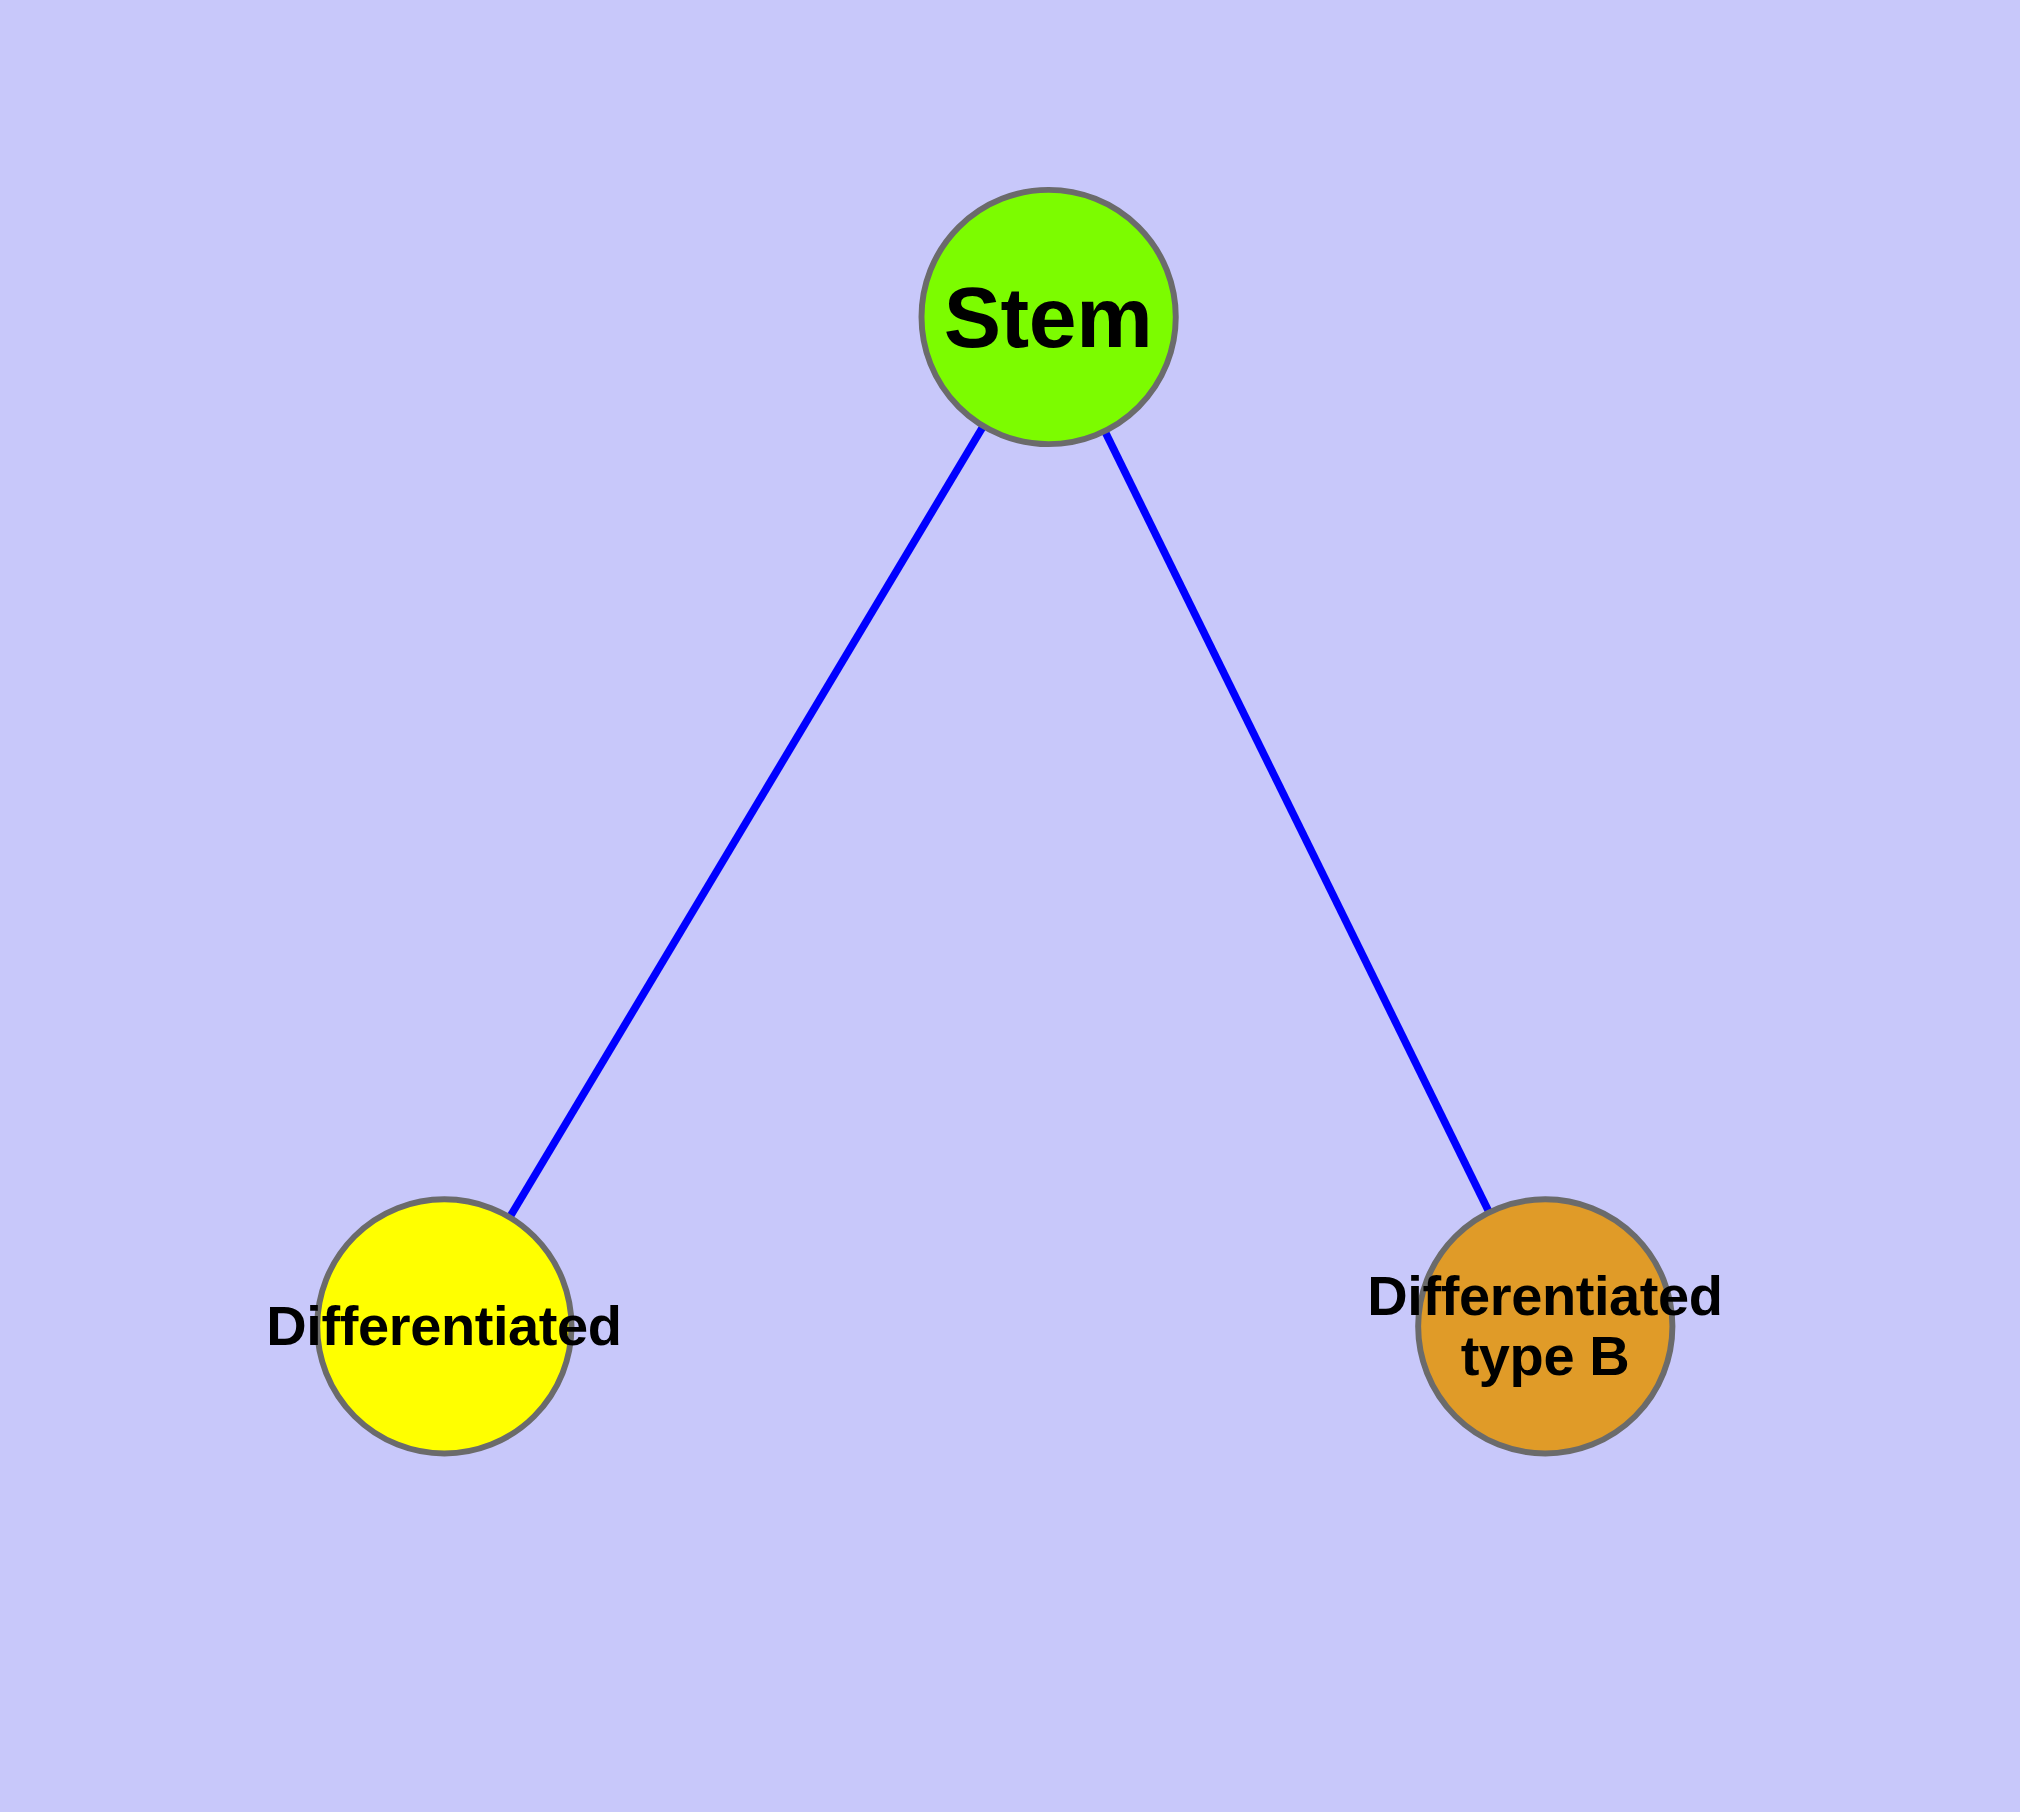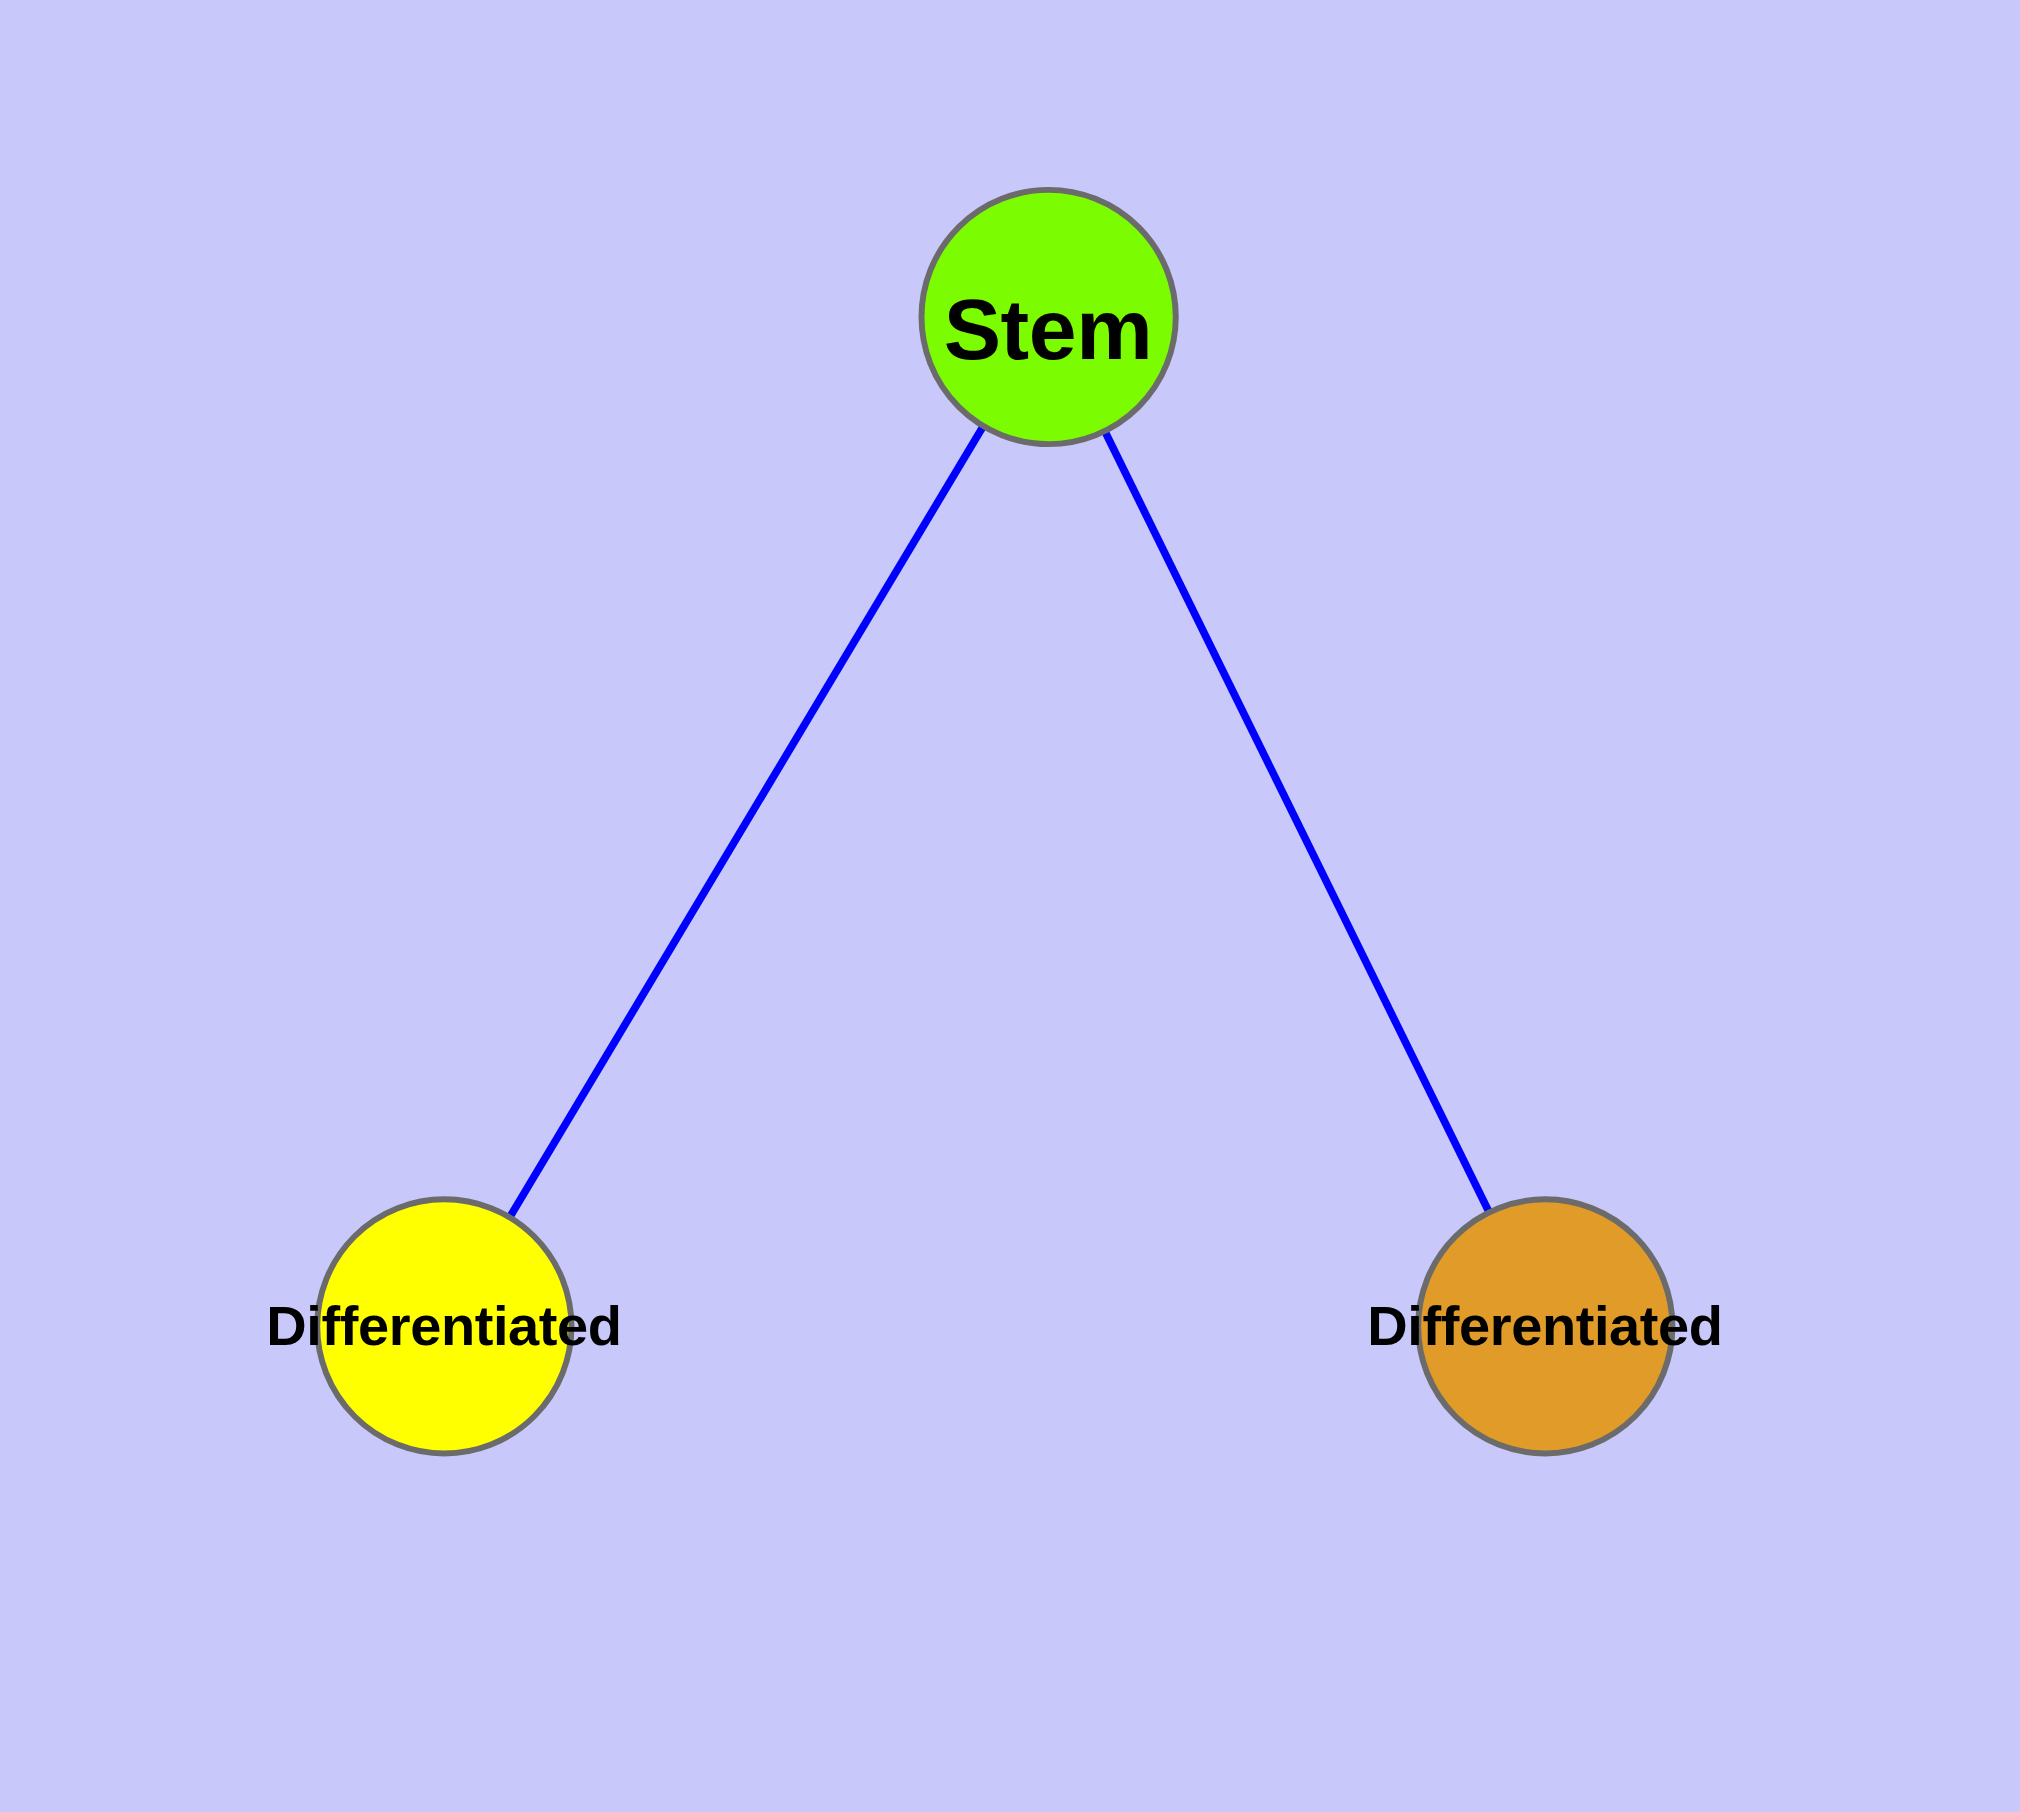--- a/index.html
+++ b/index.html
@@ -54,19 +54,19 @@
         <line x1="1237" y1="374" x2="1823" y2="1565" stroke="#0000FF" stroke-width="9" stroke-linecap="butt"></line>
       </g>
     <g id="node-layer">
         <circle cx="1237" cy="374" r="150" fill="#7CFC00" stroke="#6B6B6B" stroke-width="7"></circle>
         <circle cx="524" cy="1565" r="150" fill="#FFFF00" stroke="#6B6B6B" stroke-width="7"></circle>
         <circle cx="1823" cy="1565" r="150" fill="#E09B28" stroke="#6B6B6B" stroke-width="7"></circle>
       </g>
   </svg>
 
   <div id="label-layer">
-      <div class="node-label label-stem" style="left: 1048px; top: 317px; color: rgb(0, 0, 0); margin-top: 12px;"><div>Stem</div></div>
+      <div class="node-label label-stem" style="left: 1048px; top: 317px; color: rgb(0, 0, 0);"><div>Stem</div></div>
       <div class="node-label label-diff" style="left: 444px; top: 1326px; color: rgb(0, 0, 0);"><div>Differentiated</div></div>
-      <div class="node-label label-diff" style="left: 1545px; top: 1326px; color: rgb(0, 0, 0);"><div>Differentiated</div></div>
+      <div class="node-label label-diff" style="left: 1545px; top: 1326px; color: rgb(0, 0, 0);"><div>Differentiated</div><div>type B</div></div>
     </div>
 
 </div>
 
 
 </body></html>

